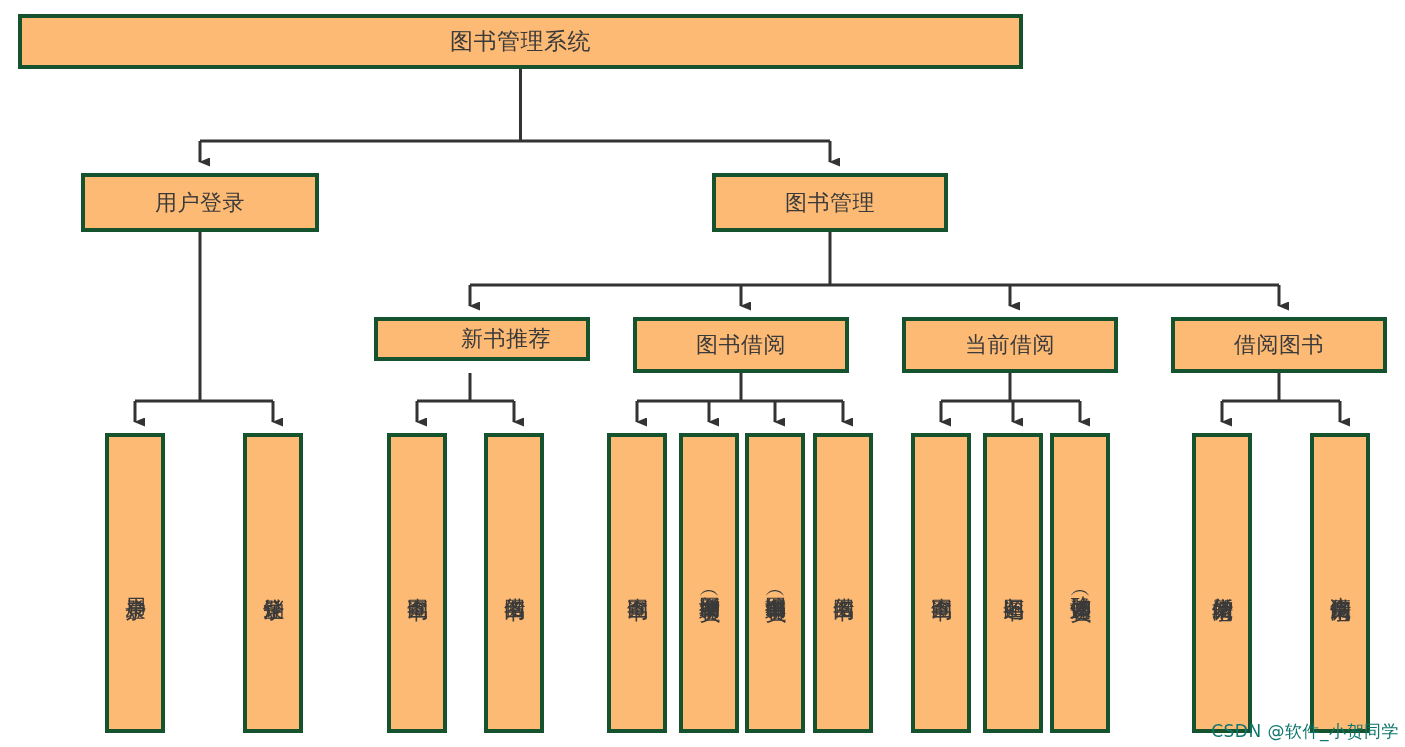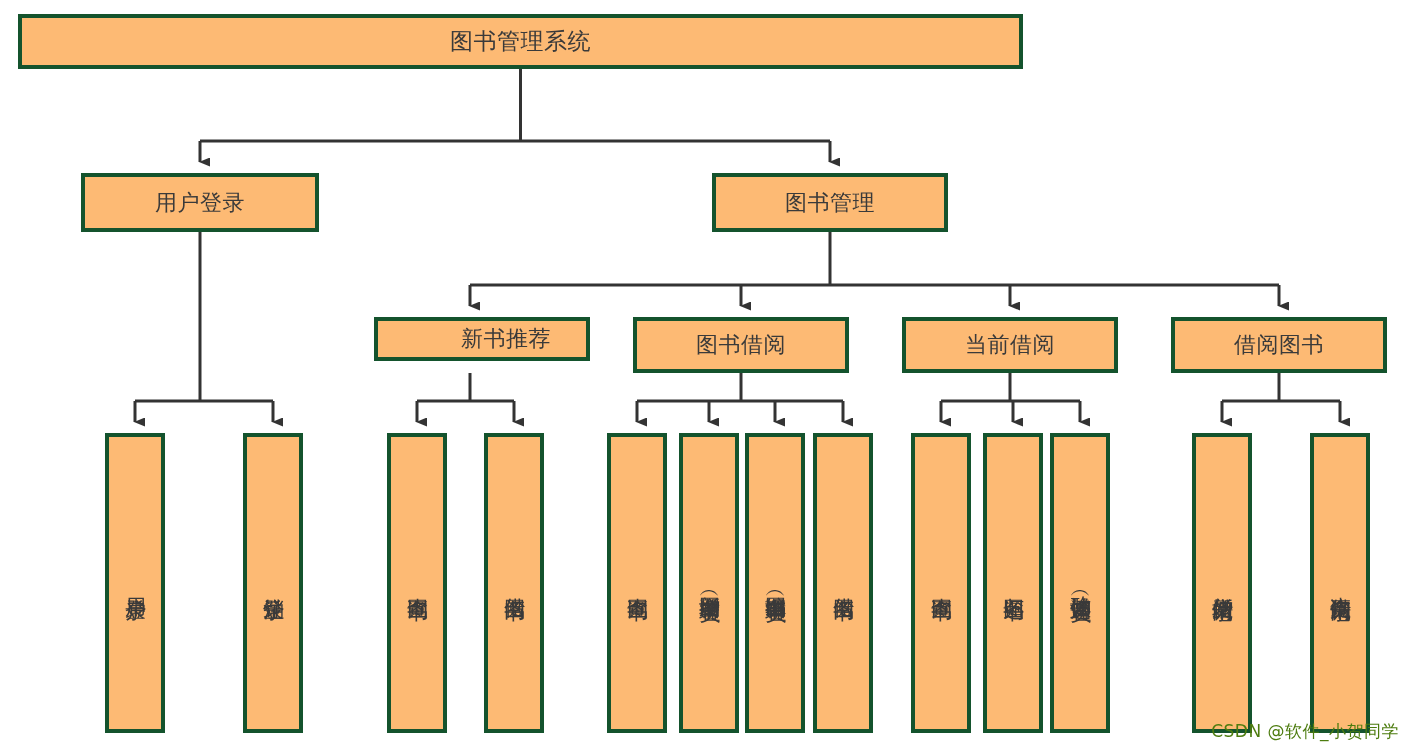--- a/index.html
+++ b/index.html
@@ -59,21 +59,21 @@
     font-size: 21px;
     line-height: 1.22;
     letter-spacing: 1px;
     max-height: 290px;
   }
   #watermark {
     position: absolute;
     right: 6px;
     bottom: 4px;
     font-size: 17px;
-    color: #4d7c0f;
+    color: #0f766e;
     letter-spacing: 0.5px;
     z-index: 5;
     white-space: nowrap;
     font-family: "DejaVu Sans", "Liberation Sans", sans-serif;
     margin-left: 16px;
   }
 </style>
 </head>
 <body>
 

